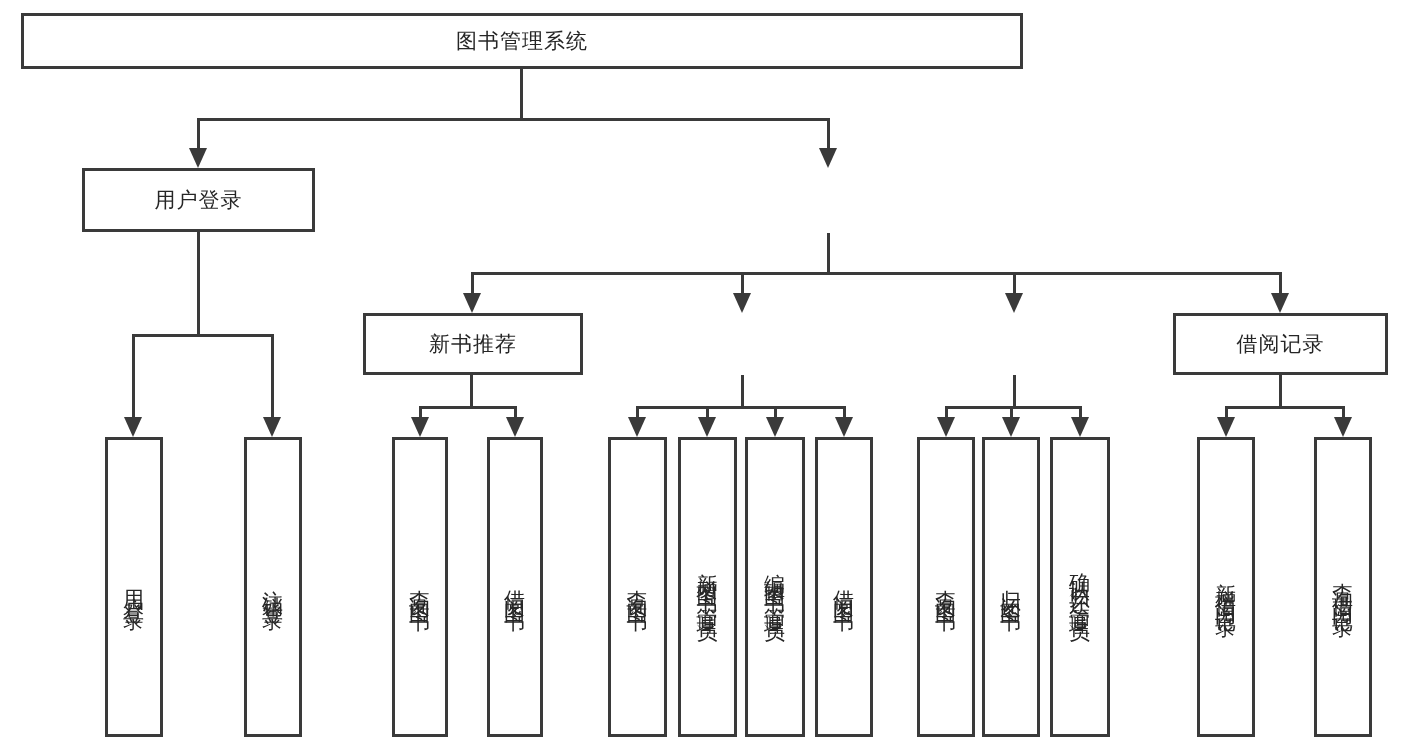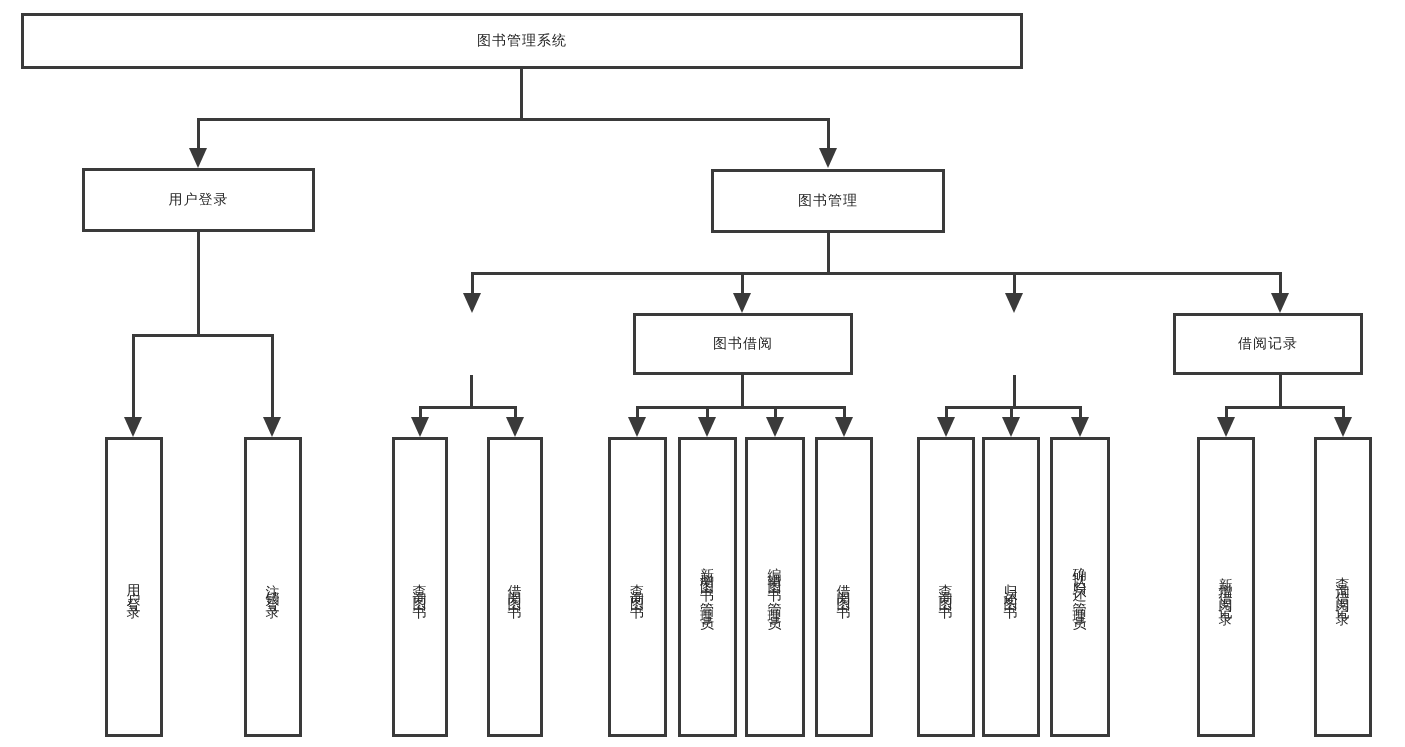--- a/index.html
+++ b/index.html
@@ -20,21 +20,21 @@
     position:absolute;
     background:#ffffff;
     border:3px solid var(--line);
     box-sizing:border-box;
     display:flex;
     align-items:center;
     justify-content:center;
     z-index:2;
   }
   .node .lbl{
-    font-size:14px;
+    font-size:21px;
     letter-spacing:1px;
     color:var(--text);
     white-space:nowrap;
   }
   .leaf .lbl{
     writing-mode:vertical-rl;
     text-orientation:mixed;
     letter-spacing:7px;
     white-space:normal;
     line-height:1;
@@ -124,28 +124,25 @@
       <div class="arrow" style="left: 1334px; top: 417px;"></div>
     </div>
 
   <div class="node root" style="left:21px;top:13px;width:1002px;height:56px">
     <span class="lbl">图书管理系统</span>
   </div>
 
   <div class="node" style="left:82px;top:168px;width:233px;height:64px">
     <span class="lbl">用户登录</span>
   </div>
-  <div class="node" style="left:711px;top:169px;width:234px;height:64px">
-    <span class="lbl">图书管理</span>
+
+  <div class="node" style="left:363px;top:313px;width:220px;height:62px">
+    <span class="lbl">新书推荐</span>
   </div>
-
-  <div class="node" style="left:633px;top:313px;width:220px;height:62px">
-    <span class="lbl">图书借阅</span>
-  </div>
-  <div class="node" style="left:1173px;top:313px;width:190px;height:62px">
+  <div class="node" style="left:1173px;top:313px;width:215px;height:62px">
     <span class="lbl">借阅记录</span>
   </div>
 
   <div class="node leaf" style="left:105px;top:437px;width:58px;height:300px">
     <span class="lbl">用户登录</span>
   </div>
   <div class="node leaf" style="left:244px;top:437px;width:58px;height:300px">
     <span class="lbl">注销登录</span>
   </div>
 

